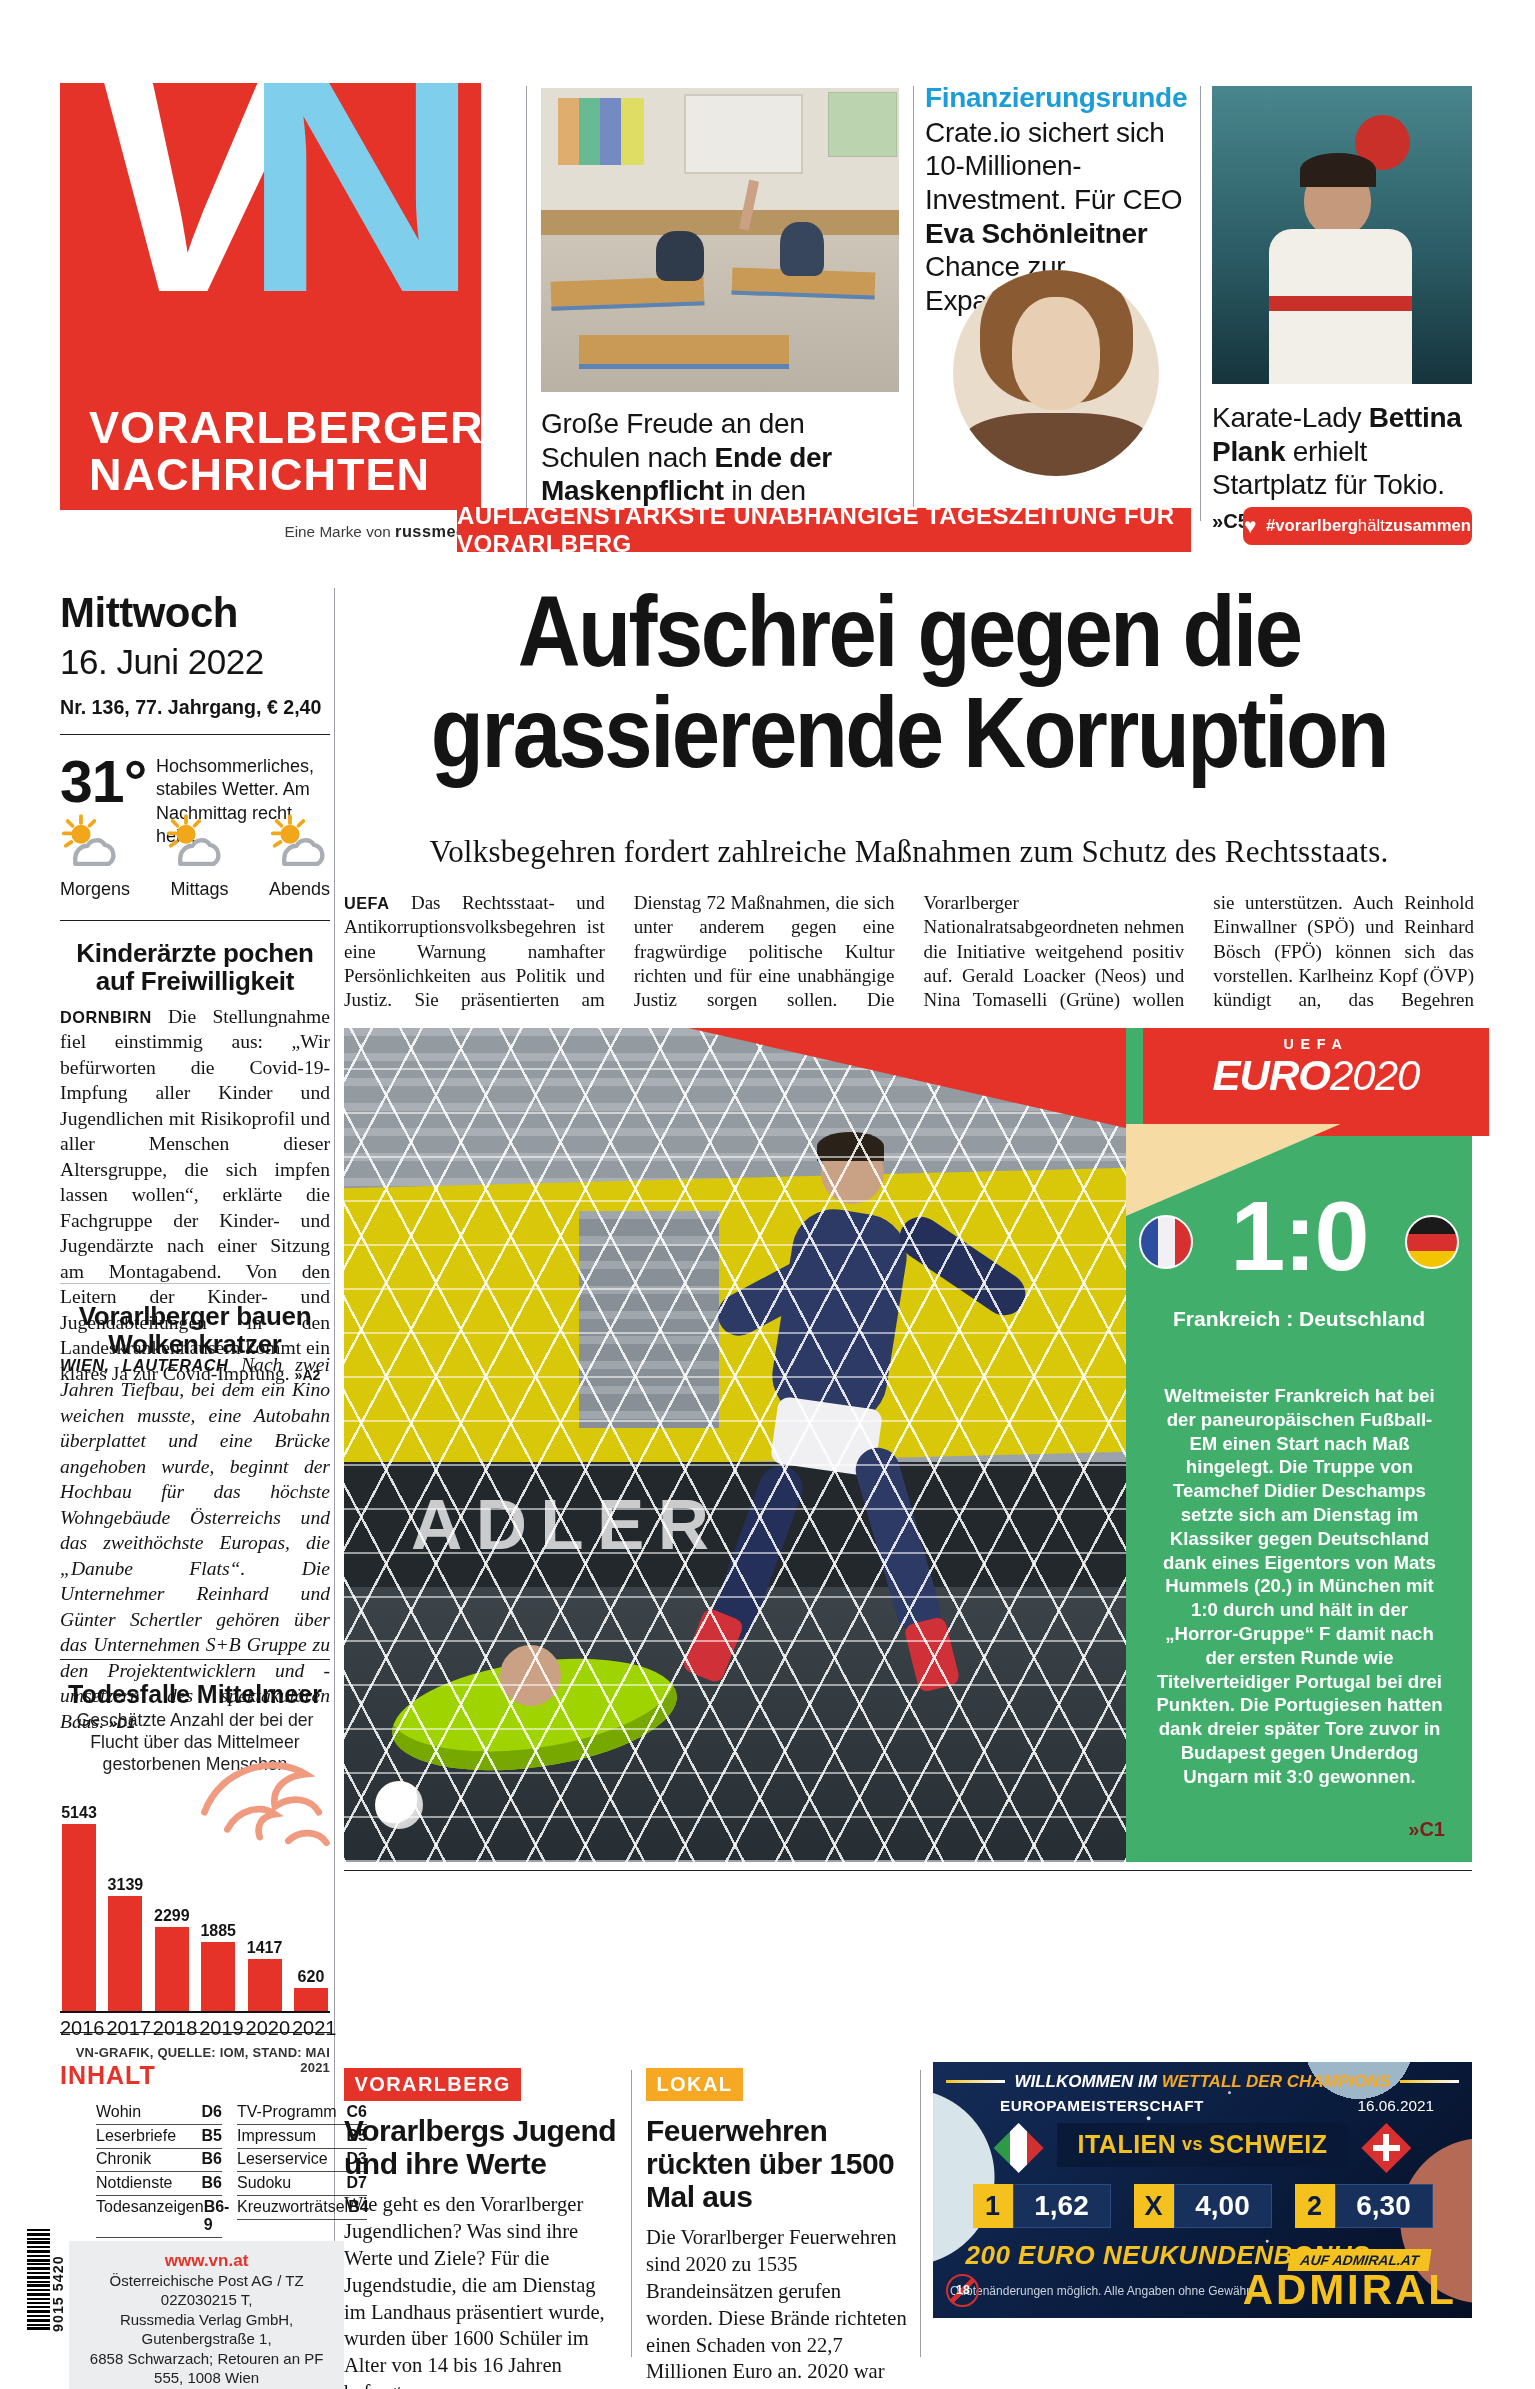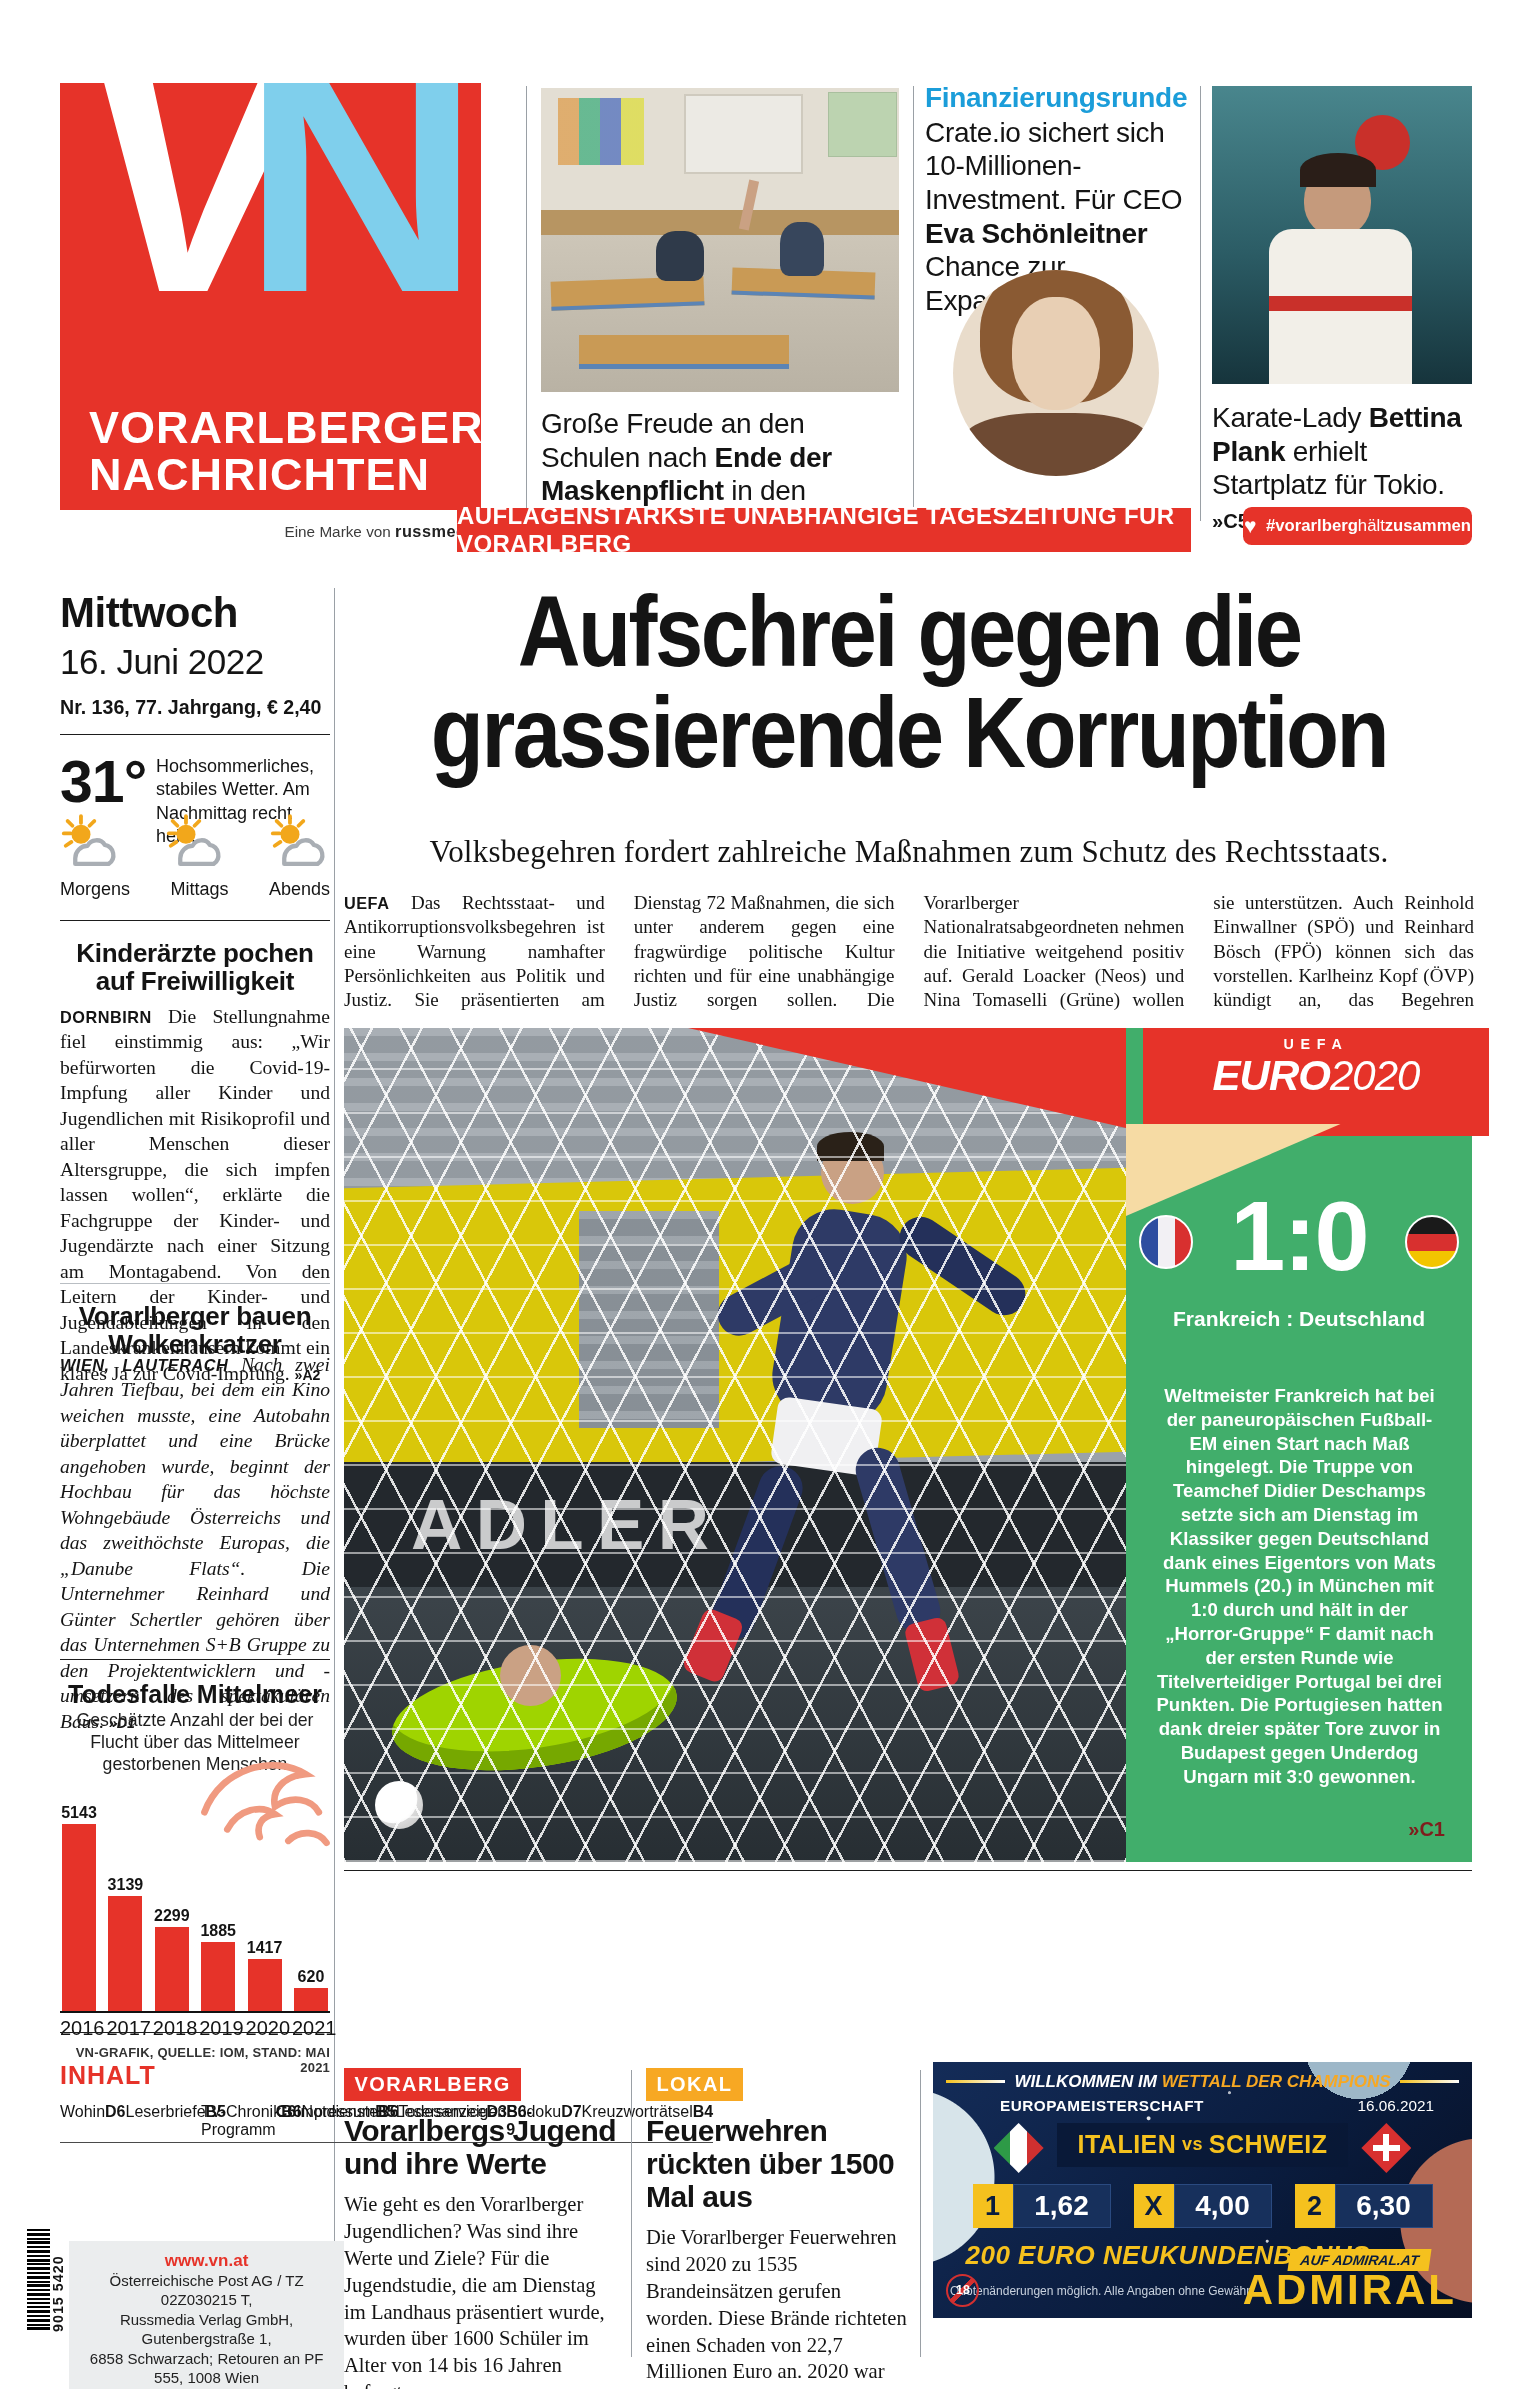--- a/index.html
+++ b/index.html
@@ -56,21 +56,21 @@
   .bars{display:flex;justify-content:space-between;align-items:flex-end;height:222px;border-bottom:2.9px solid #111;}
   .bar-col{display:flex;flex-direction:column;align-items:center;justify-content:flex-end;width:38px;}
   .bar-val{font-size:16px;font-weight:800;margin-bottom:1.9px;}
   .bar{width:34px;background:var(--red);}
   .years{display:flex;justify-content:space-between;margin-top:3.8px;}
   .years span{width:38px;text-align:center;font-size:20px;}
   .chart-src{font-size:13px;font-weight:700;color:#333;letter-spacing:0.2px;text-align:right;}
 
   
   .toc-head{color:var(--red);font-size:25px;font-weight:800;letter-spacing:1px;}
-  .toc-col{display:flex;flex-direction:row;}
+  .toc-col{display:flex;flex-direction:column;margin-left:36px;}
   .toc-row{display:flex;justify-content:space-between;border-bottom:1.4px solid #4a4a4a;padding:1.9px 0 2.9px;font-size:16px;}
   .toc-row b{font-weight:700;}
   .imprint{background:#ebedee;text-align:center;padding:9.6px 7.6px;}
   .imprint .url{color:var(--red);font-weight:800;font-size:17px;}
   .imprint .line{font-size:15px;line-height:1.3;color:#222;}
   .barcode{background:repeating-linear-gradient(180deg,#000 0 1.9px,#fff 1.9px 3.8px,#000 3.8px 6.7px,#fff 6.7px 8.6px);}
   .barcode-num{writing-mode:vertical-rl;transform:rotate(180deg);font-size:14.3px;font-weight:700;letter-spacing:1px;}
 
   
   .headline{font-weight:800;font-size:101px;line-height:1.0;letter-spacing:-2.9px;white-space:nowrap;display:inline-block;transform:scaleX(.86);}

